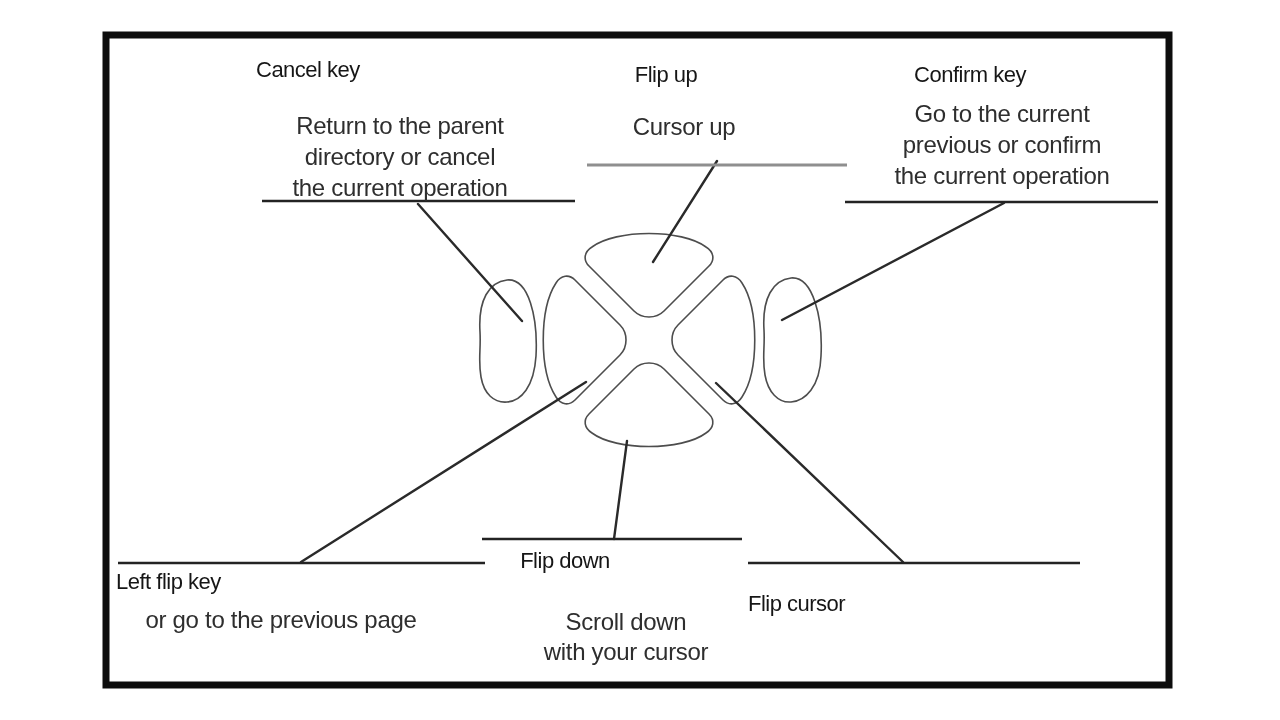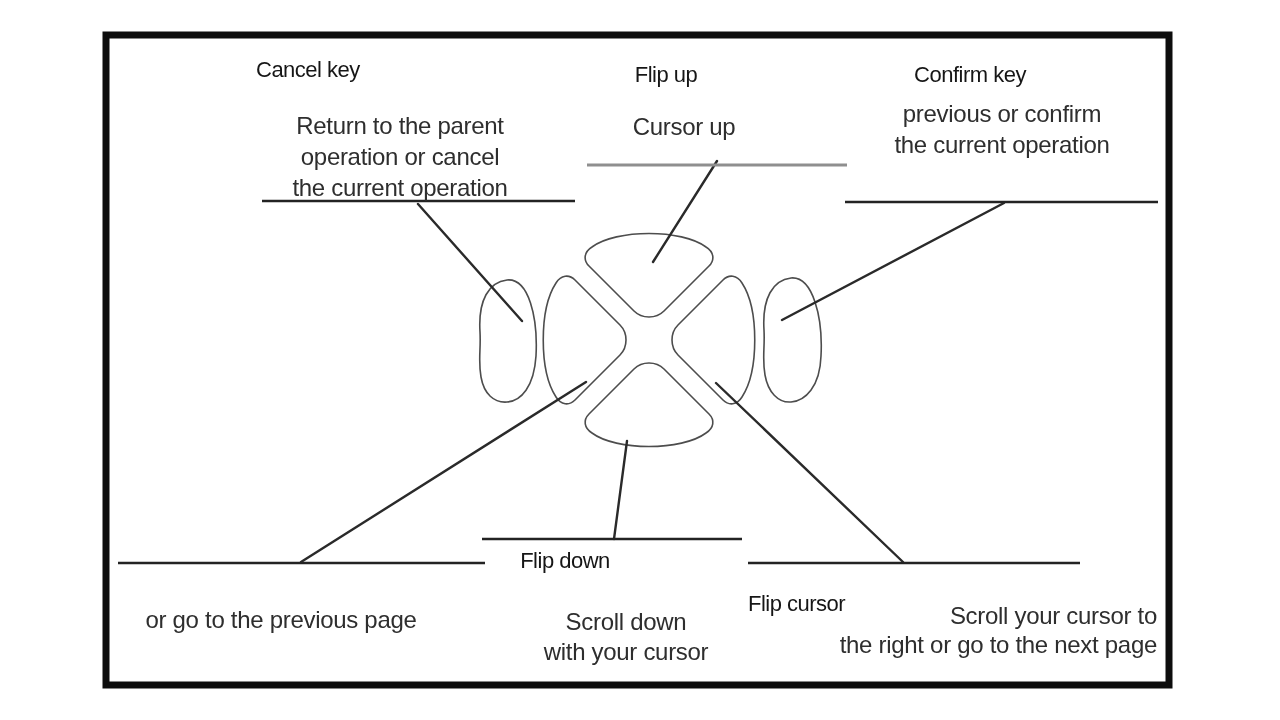--- a/index.html
+++ b/index.html
@@ -79,44 +79,42 @@
       <line x1="118" y1="563" x2="485" y2="563"></line>
       <line x1="482" y1="539" x2="742" y2="539"></line>
       <line x1="748" y1="563" x2="1080" y2="563"></line>
     </g>
     <line x1="587" y1="165" x2="847" y2="165" stroke="#8f8f8f" stroke-width="3"></line>
   </svg>
 
   <div class="label title" style="left:256px; top:52px;">Cancel key</div>
   <div class="label desc lh31 centered" style="left:400px; top:98px;margin-top:12px;">
     <div>Return to the parent</div>
-    <div>operation or cancel</div>
+    <div>directory or cancel</div>
     <div>the current operation</div>
   </div>
 
   <div class="label title centered" style="left:666px; top:57px;">Flip up</div>
   <div class="label desc centered" style="left:684px; top:113px;">
     <div>Cursor up</div>
   </div>
 
   <div class="label title centered" style="left:970px; top:57px;">Confirm key</div>
   <div class="label desc lh31 centered" style="left:1002px; top:98px;">
+    <div>Go to the current</div>
     <div>previous or confirm</div>
     <div>the current operation</div>
   </div>
 
+  <div class="label title" style="left:116px; top:564px;">Left flip key</div>
   <div class="label desc lh30 centered" style="left:281px; top:605px;">
     <div>or go to the previous page</div>
   </div>
 
   <div class="label title centered" style="left:565px; top:543px;">Flip down</div>
   <div class="label desc lh30 centered" style="left:626px; top:607px;">
     <div>Scroll down</div>
     <div>with your cursor</div>
   </div>
 
   <div class="label title" style="left:748px; top:586px;">Flip cursor</div>
-  <div class="label desc lh29 right-align" style="right:123px; top:601px;">
-    <div>Scroll your cursor to</div>
-    <div>the right or go to the next page</div>
-  </div>
 
 </div>
 
 </body></html>

